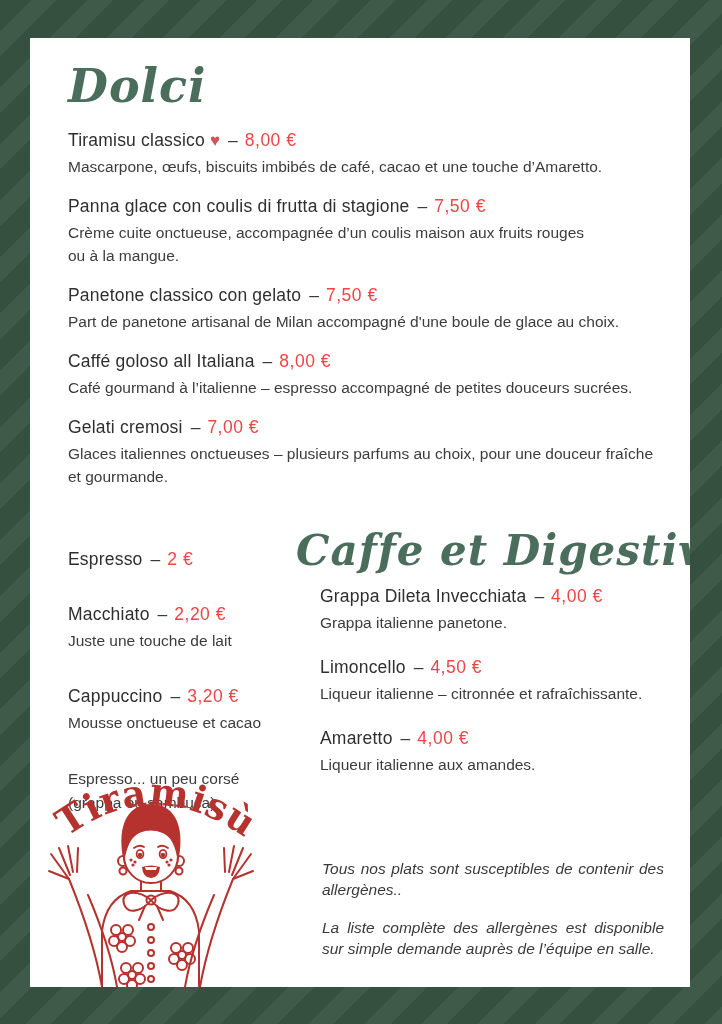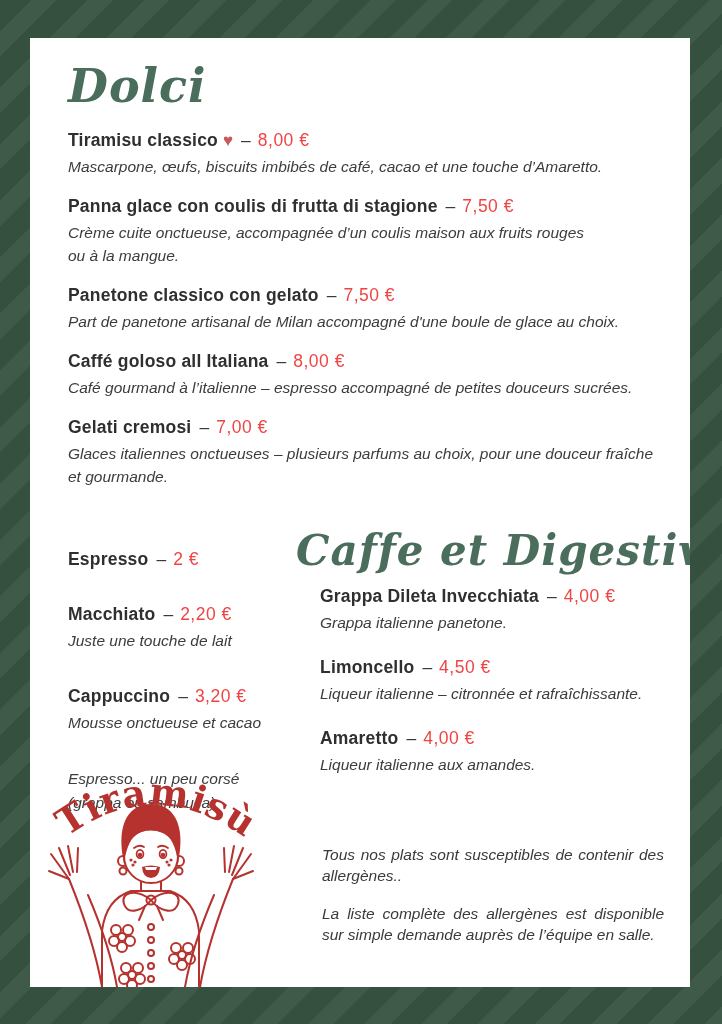--- a/index.html
+++ b/index.html
@@ -14,36 +14,36 @@
   }
   .content{padding:14px 34px 0 38px;}
   .script-title{
     font-family:"DejaVu Serif",serif;font-style:italic;font-weight:600;
     color:#4a6d5c;font-size:46px;line-height:1.15;letter-spacing:1px;
   }
   .dolci-title{margin:8px 0 16px 0;}
   .caffe-title{font-size:42px;margin:-6px 0 10px -24px;white-space:nowrap;}
   .menu-item{margin-bottom:17px;}
   .item-line{font-size:17.5px;color:#2f2f2f;line-height:1.3;}
-  .item-name{font-weight:bold;letter-spacing:.2px;}
+  .item-name{font-weight:normal;letter-spacing:.2px;}
   .heart{color:#c9575c;font-size:17px;margin-left:5px;}
   .dash{margin:0 7px 0 8px;color:#3a3a3a;}
   .item-price{color:#ef4444;letter-spacing:.5px;}
   .item-desc{
-    font-style:italic;color:#3c3c3c;font-size:15.5px;line-height:1.5;
+    color:#3c3c3c;font-size:15.5px;line-height:1.5;
     margin-top:3px;white-space:pre-line;max-width:600px;
   }
   .caffe-section{display:flex;margin-top:44px;}
   .col-left{width:252px;flex:none;}
   .col-left .menu-item{margin-bottom:33px;margin-top:15px;}
   .col-right{flex:1;min-width:0;}
   .col-right .menu-item{margin-bottom:22px;}
   .mascot{position:absolute;left:12px;bottom:0;width:218px;height:228px;}
   .allergens{
-    position:absolute;right:26px;bottom:24px;width:342px;
+    position:absolute;right:26px;bottom:10px;width:342px;
     font-style:italic;color:#3a3a3a;font-size:15.5px;line-height:1.35;
     text-align:justify;
   }
   .allergens p{margin:0 0 17px 0;}
 </style>
 </head>
 <body>
 
 <div class="card">
   <div class="content">

